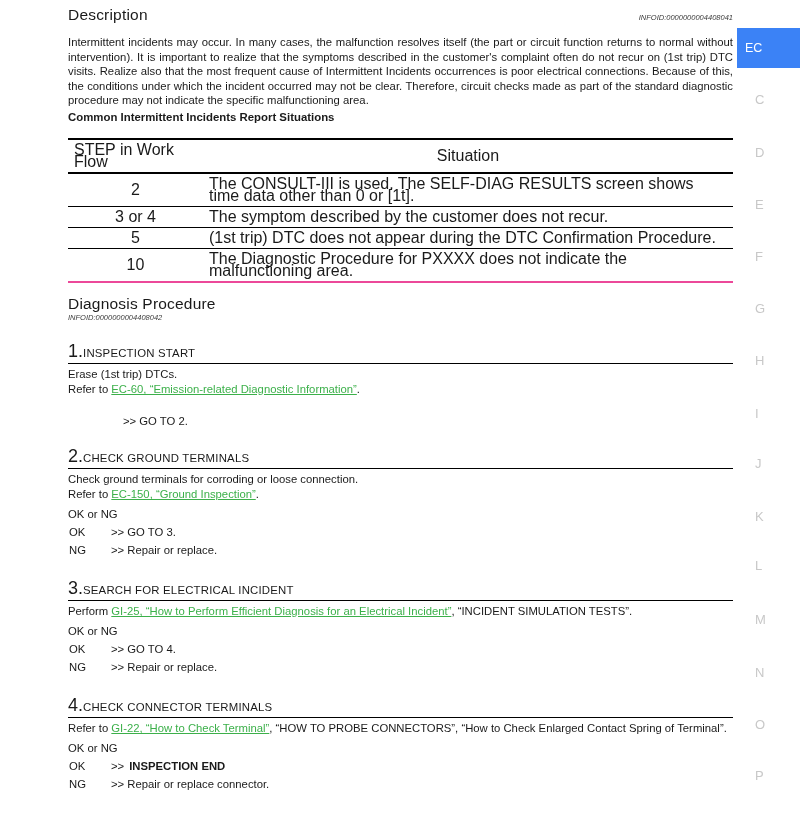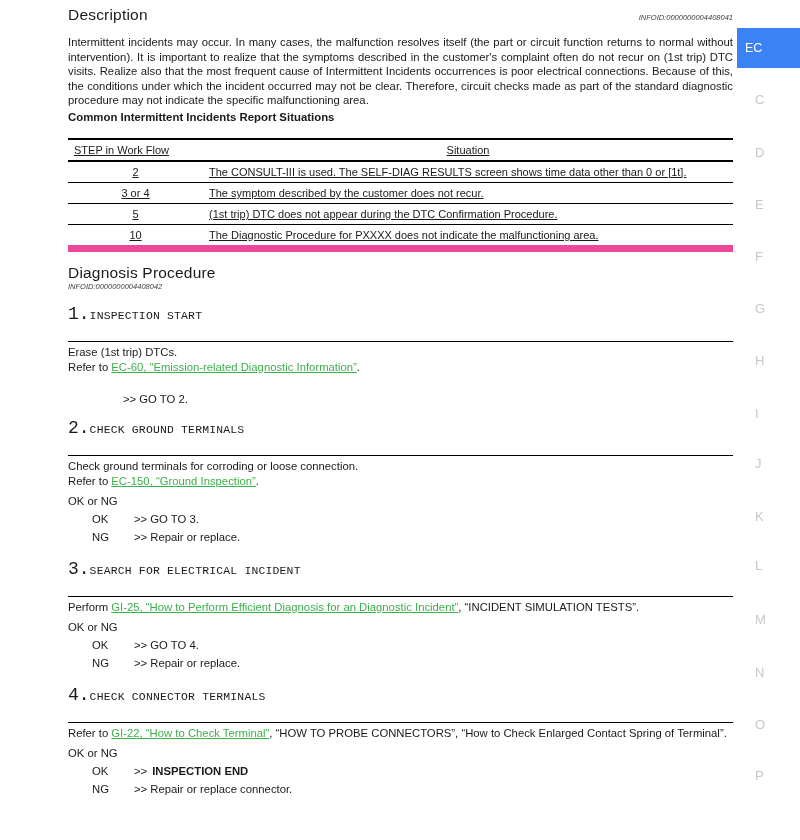--- a/index.html
+++ b/index.html
@@ -10,45 +10,45 @@
   .content { position:absolute; left:68px; top:6px; width:665px; }
 
   .section-head { display:flex; justify-content:space-between; align-items:baseline; }
   .section-title { font-size:15.5px; font-weight:400; letter-spacing:0.2px; }
   .infoid { font-size:7.5px; font-style:italic; color:#3a3a3a; }
 
   .para { font-size:11.3px; line-height:14.6px; text-align:justify; margin-top:11px; }
   .bold-sub { font-size:11.4px; font-weight:bold; margin-top:3px; }
 
   table.sit-table { width:100%; border-collapse:collapse; margin-top:15px;
-                    font-size:11px; border-top:2px solid #000; border-bottom:7px solid #ec4899;text-decoration:underline; }
+                    font-size:16px; border-top:2px solid #000; border-bottom:2px solid #ec4899; }
   table.sit-table th { font-weight:400; border-bottom:2px solid #000; }
   table.sit-table th, table.sit-table td { padding:4px 6px; line-height:12px; }
   table.sit-table tbody tr:not(:last-child) td { border-bottom:1px solid #000; }
   .col1 { width:135px; }
   th.col1 { text-align:left; padding-left:8px; }
   td.col1 { text-align:center; }
   th.col2 { text-align:center; }
   td.col2 { text-align:left; padding-left:7px; }
 
   .diag-head { margin-top:12px;flex-direction:column; }
 
-  .step-head { margin-top:13px; border-bottom:1.8px solid #000; padding-bottom:17px;font-family:Liberation Mono, monospace; }
+  .step-head { margin-top:19px; border-bottom:1.8px solid #000; padding-bottom:1px; }
   .step-num { font-size:18px; font-weight:400; }
   .step-title { font-size:11.4px; letter-spacing:0.2px; }
 
   .step-body { font-size:11.3px; line-height:15px; margin-top:3px; text-align:justify; }
   .line { display:block; }
   .link { color:#3cb04a; text-decoration:underline; cursor:pointer; }
 
   .okng { display:inline-block; font-size:11.3px; margin-top:6px; }
 
   .standalone-result { margin:18px 0 3px 55px; font-size:11.3px; }
   .result-row { display:flex; font-size:11.3px; line-height:15.5px; margin-top:3px; }
-  .result-label { width:42px; margin-left:24px; }
+  .result-label { width:42px; margin-left:1px; }
   .arrow { margin-right:5px; }
   .bold { font-weight:bold; }
 
   .side-letter { position:absolute; left:755px; font-size:13px; line-height:15px; color:#c8c8c8; }
   .ec-box { position:absolute; left:737px; top:28px; width:63px; height:40px;
             background:#3b82f6; color:#fff; font-size:12.5px; display:flex;
             align-items:center; padding-left:8px; }
 </style>
 </head>
 <body>
@@ -126,21 +126,21 @@
     <div class="result-row">
       <span class="result-label">NG</span>
       <span>&gt;&gt; Repair or replace.</span>
     </div>
 
     
     <div class="step-head">
       <span class="step-num">3.</span><span class="step-title">SEARCH FOR ELECTRICAL INCIDENT</span>
     </div>
     <div class="step-body">
-      <span>Perform </span><span class="link">GI-25, “How to Perform Efficient Diagnosis for an Diagnostic Incident”</span><span>, “INCIDENT SIMULATION TESTS”.</span>
+      <span>Perform </span><span class="link">GI-25, “How to Perform Efficient Diagnosis for an Electrical Incident”</span><span>, “INCIDENT SIMULATION TESTS”.</span>
     </div>
     <span class="okng">OK or NG</span>
     <div class="result-row">
       <span class="result-label">OK</span>
       <span>&gt;&gt; GO TO 4.</span>
     </div>
     <div class="result-row">
       <span class="result-label">NG</span>
       <span>&gt;&gt; Repair or replace.</span>
     </div>

